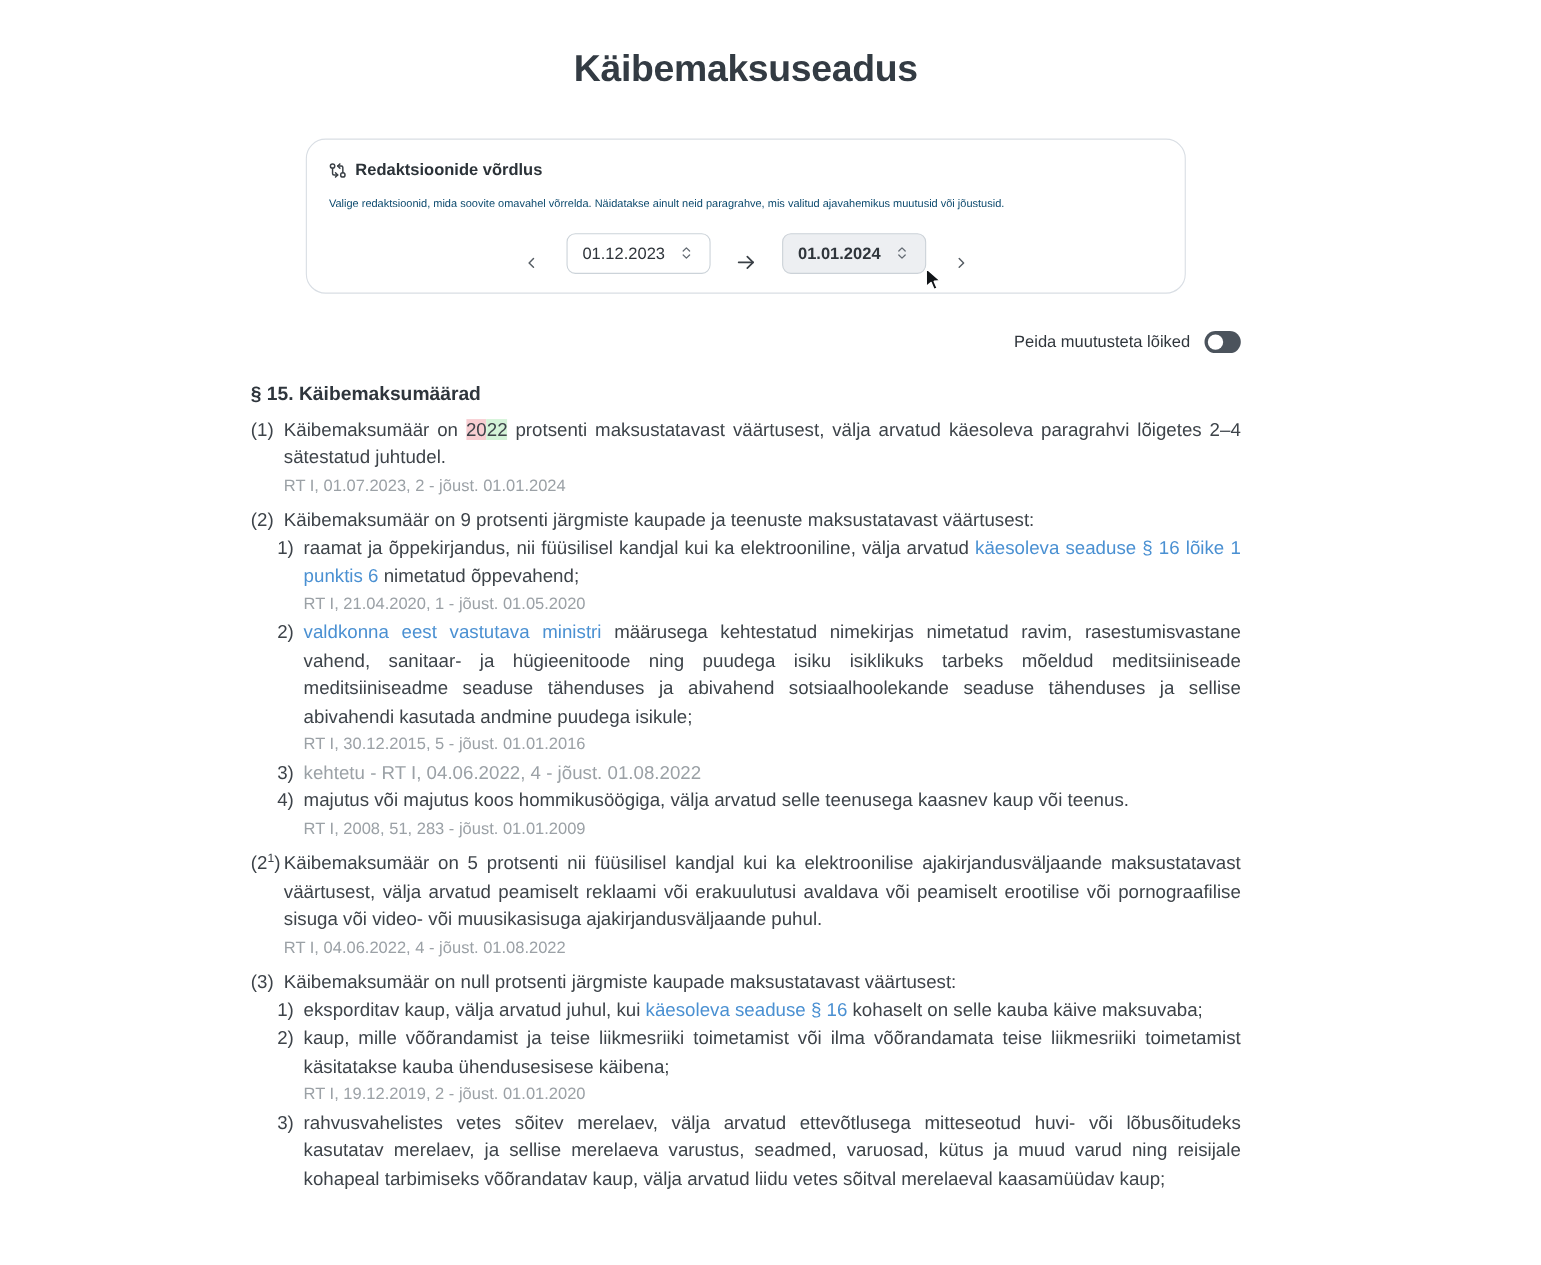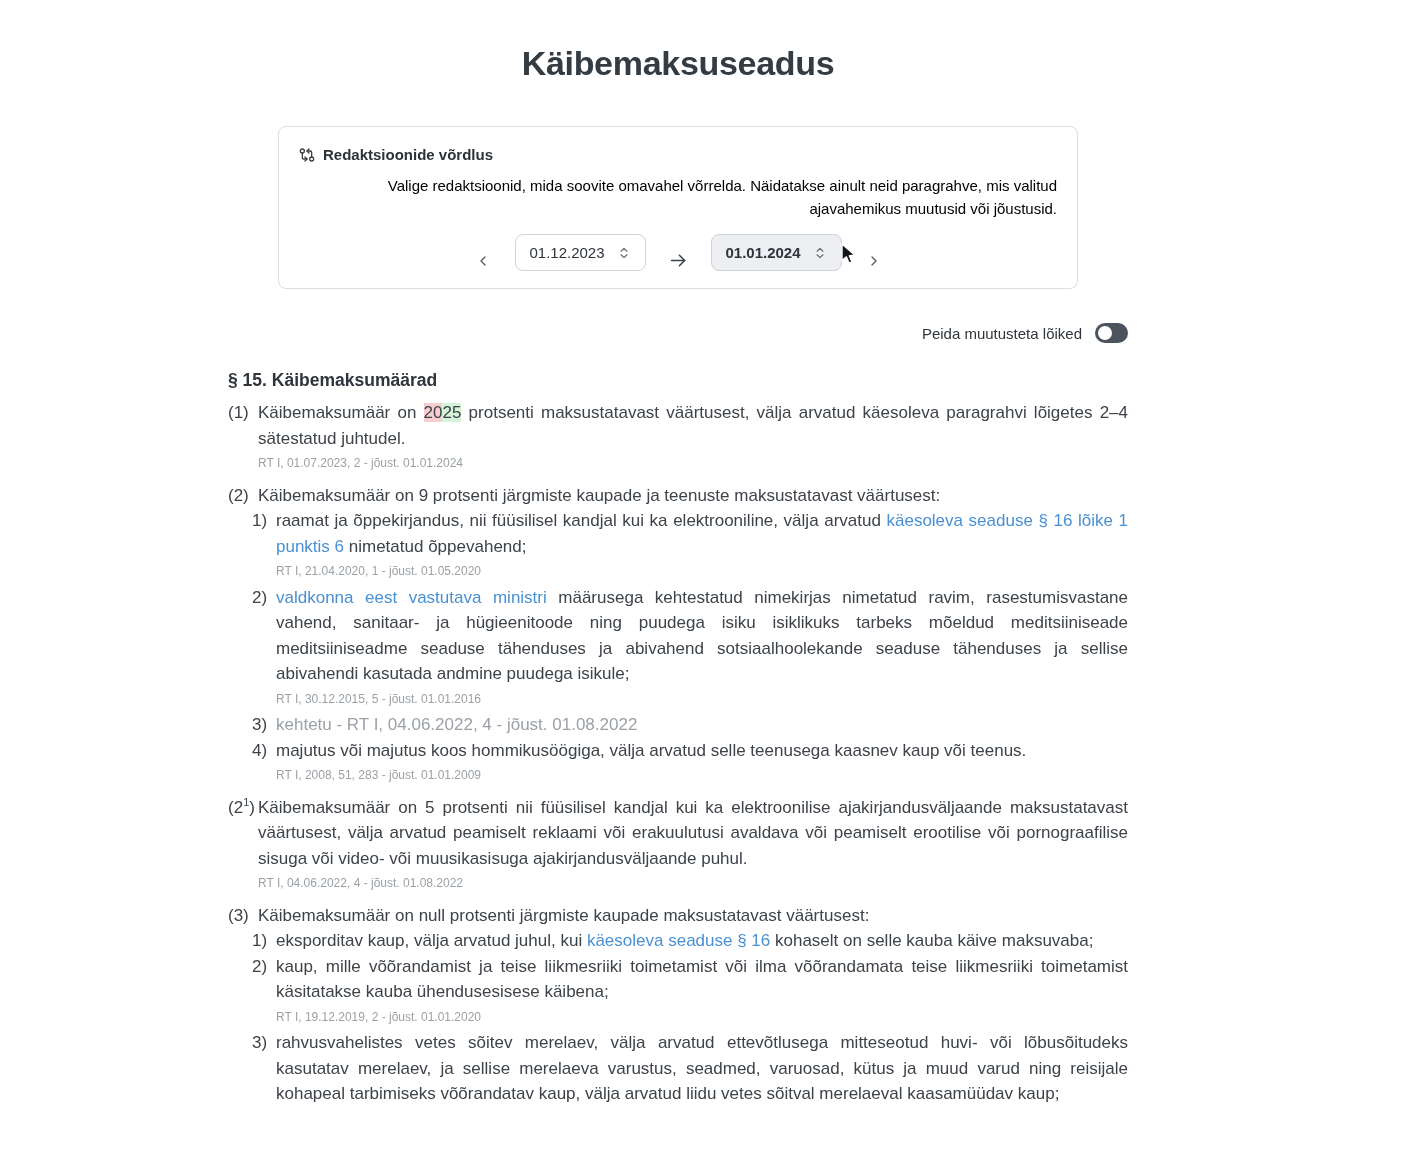--- a/index.html
+++ b/index.html
@@ -11,27 +11,27 @@
   
   .doc-title {
     margin: 40px 0 0 0; text-align: center;
     font-size: 34px; font-weight: 600; color: #333b43;
     line-height: 46px; letter-spacing: -0.3px;
   }
 
   
   .compare-card {
     width: 800px; margin: 40px auto 0 auto;
-    border: 1px solid #d9dee4; border-radius: 8px;
+    border: 1px solid #d9dee4; border-radius: 18px;
     background: #fff; padding: 19px 20px 17px 20px;
   }
   .card-title-row { display: flex; align-items: center; gap: 8px; }
   .card-title { font-size: 15px; font-weight: 700; color: #2b3238; }
   .icon-compare { display: inline-flex; color: #3a4046; }
-  .card-desc { margin: 12px 0 0 0; font-size: 15px; line-height: 22.5px; color: #000000; text-align: right; }
+  .card-desc { margin: 12px 0 0 0; font-size: 10px; line-height: 22.5px; color: #0c4a6e; }
   .date-row { margin-top: 14px; display: flex; align-items: flex-end; justify-content: center; gap: 22px; }
   .nav-btn { background: none; border: none; padding: 2px; margin: 0; display: inline-flex; color: #565d64; cursor: pointer; }
   .date-input {
     width: 131px; height: 37px; border: 1px solid #ccd3d9; border-radius: 8px;
     background: #fff; display: inline-flex; align-items: center; justify-content: center;
     gap: 12px; font-size: 15px; color: #2f353b; cursor: pointer;
   }
   .date-input.filled { background: #edeff2; border-color: #ccd2d8; font-weight: bold; }
   .stepper { display: inline-flex; color: #646b73; }
   .arrow-between { display: inline-flex; color: #3a4046; }
@@ -50,21 +50,21 @@
 
   
   .section-heading { margin: 24px 0 7px 0; font-size: 17.5px; font-weight: 600; color: #2e353c; line-height: 26px; }
   .para { display: flex; font-size: 17px; line-height: 25.5px; color: #3d4349; }
   .para.level1 { margin-top: 6px; }
   .para.level2 { padding-left: 24px; margin-top: 0; }
   .para .marker { flex: 0 0 30px; }
   .para.level2 .marker { flex: 0 0 24px; }
   .para .marker sup { font-size: 11px; line-height: 0; }
   .para .text { flex: 1 1 auto; text-align: justify; }
-  .note { color: #9ba1a6; font-size: 12px; }
+  .note { color: #9ba1a6; font-size: 15px; }
   .muted { color: #9ba1a6; }
   .hl-del { background: #f8ced2; }
   .hl-ins { background: #d4f3d8; }
   a.text-link { color: #4a90d2; text-decoration: none; cursor: pointer; }
 
   
   .cursor { position: absolute; left: 840px; top: 243px; pointer-events: none; }
 </style>
 </head>
 <body>
@@ -136,21 +136,21 @@
       <span class="switch">
           <span class="knob"></span>
         </span>
     </div>
 
     <main class="law">
       <h2 class="section-heading">§ 15. Käibemaksumäärad</h2>
       <div id="law-paragraphs">
           <div class="para level1">
             <span class="marker">(1)</span>
-            <div class="text">Käibemaksumäär on <span class="hl-del">20</span><span class="hl-ins">25</span> protsenti maksustatavast väärtusest, välja arvatud käesoleva paragrahvi lõigetes 2–4 sätestatud juhtudel.<div class="note">RT I, 01.07.2023, 2 - jõust. 01.01.2024</div></div>
+            <div class="text">Käibemaksumäär on <span class="hl-del">20</span><span class="hl-ins">22</span> protsenti maksustatavast väärtusest, välja arvatud käesoleva paragrahvi lõigetes 2–4 sätestatud juhtudel.<div class="note">RT I, 01.07.2023, 2 - jõust. 01.01.2024</div></div>
           </div>
           <div class="para level1">
             <span class="marker">(2)</span>
             <div class="text">Käibemaksumäär on 9 protsenti järgmiste kaupade ja teenuste maksustatavast väärtusest:</div>
           </div>
           <div class="para level2">
             <span class="marker">1)</span>
             <div class="text">raamat ja õppekirjandus, nii füüsilisel kandjal kui ka elektrooniline, välja arvatud <a class="text-link" href="#">käesoleva seaduse § 16 lõike 1 punktis 6</a> nimetatud õppevahend;<div class="note">RT I, 21.04.2020, 1 - jõust. 01.05.2020</div></div>
           </div>
           <div class="para level2">

